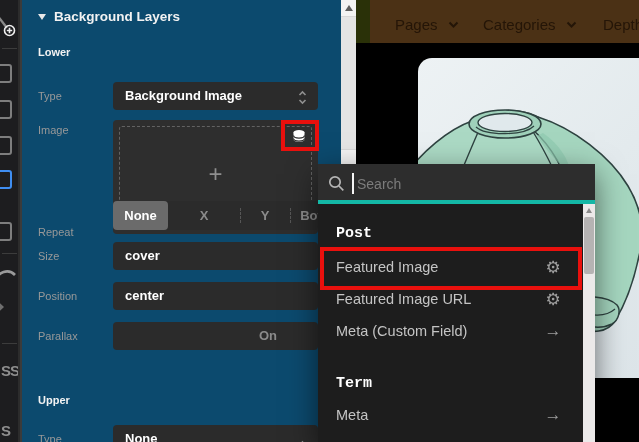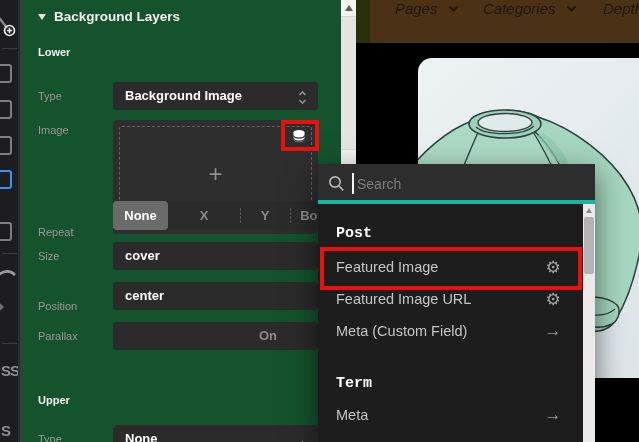--- a/index.html
+++ b/index.html
@@ -9,21 +9,21 @@
 
   
   .icon-strip{position:absolute;left:0;top:0;width:20px;height:442px;background:#1d1d1f;overflow:hidden;border-right:2px solid #2c2c2c;}
   .strip-divider{position:absolute;left:2px;width:15px;height:1px;background:#3c3c3c;}
   .strip-sq{position:absolute;left:-5px;width:17px;height:19px;border:2px solid #7e7e7e;border-radius:3px;}
   .strip-sq.blue{border-color:#3f8ef2;}
   .strip-label{position:absolute;left:1px;color:#8f8f8f;font-size:15px;font-weight:bold;letter-spacing:-1px;}
   .strip-tri{position:absolute;left:-7px;width:0;height:0;border-left:11px solid #6f6f6f;border-top:10px solid transparent;border-bottom:10px solid transparent;}
 
   
-  .panel{position:absolute;left:22px;top:0;width:319px;height:442px;background:#14532d;}
+  .panel{position:absolute;left:22px;top:0;width:319px;height:442px;background:#0c4a6e;}
   .panel-title{position:absolute;left:16px;top:9px;color:#f2f2f2;font-size:13.5px;font-weight:bold;}
   .caret-down{display:inline-block;width:0;height:0;border-top:6px solid #e8e8e8;border-left:4.5px solid transparent;border-right:4.5px solid transparent;margin-right:8px;position:relative;top:-1px;}
   .sec-heading{position:absolute;left:16px;color:#f2f2f2;font-size:11px;font-weight:bold;}
   .fld-label{position:absolute;left:16px;color:#989898;font-size:11px;}
   .input{position:absolute;left:91px;width:205px;height:28px;background:#2b2b2b;border-radius:4px;color:#fff;font-size:13px;font-weight:bold;line-height:28px;padding-left:12px;}
   .sel-chevrons{position:absolute;right:10px;top:6px;}
   .upload-box{position:absolute;left:91px;top:120px;width:205px;height:114px;background:#2e2e2e;border-radius:4px;}
   .upload-dashed{position:absolute;inset:6px;border:1px dashed #626262;border-radius:3px;}
   .upload-plus{position:absolute;left:0;right:0;top:42px;text-align:center;color:#8f8f8f;font-size:24px;font-weight:400;line-height:24px;}
   .db-btn{position:absolute;right:11px;top:8px;width:16px;height:16px;}
@@ -35,21 +35,21 @@
 
   
   .main-scrollbar{position:absolute;left:341px;top:0;width:15px;height:442px;background:#f3f3f3;}
   .sb-up{position:absolute;left:4px;top:5px;width:0;height:0;border-bottom:6px solid #5e5e5e;border-left:4px solid transparent;border-right:4px solid transparent;}
   .sb-thumb{position:absolute;left:0;top:16px;width:15px;height:134px;background:#e4e4e4;border-top:1px solid #d7d7d7;border-bottom:1px solid #d7d7d7;}
 
   
   .canvas{position:absolute;left:356px;top:0;width:283px;height:442px;background:#000;overflow:hidden;}
   .nav-olive{position:absolute;left:0;top:0;width:14px;height:43px;background:#2a3108;}
   .nav-bar{position:absolute;left:14px;top:0;width:269px;height:43px;background:#4b3115;color:#241507;font-size:15px;}
-  .nav-item{position:absolute;top:0;white-space:nowrap;font-style:italic;}
+  .nav-item{position:absolute;top:16px;white-space:nowrap;}
   .nav-chev{display:inline-block;margin-left:10px;position:relative;top:-2px;}
   .card{position:absolute;left:62px;top:58px;width:221px;height:320px;border-radius:14px 0 0 0;background:linear-gradient(135deg,#edf2f4 0%,#e3eaed 55%,#dde5e9 100%);overflow:hidden;}
 
   
   .dropdown{position:absolute;left:318px;top:164px;width:277px;height:278px;background:#1d1d1d;box-shadow:0 10px 28px rgba(0,0,0,.55);}
   .dd-search{position:absolute;left:0;top:0;width:277px;height:40px;background:#2d2d2d;border-bottom:4px solid #14b8a6;}
   .dd-search svg{position:absolute;left:10px;top:11px;}
   .dd-cursor{position:absolute;left:34px;top:9px;width:1.5px;height:21px;background:#f5f5f5;}
   .dd-input{position:absolute;left:37px;top:0;width:200px;height:40px;background:transparent;border:none;outline:none;color:#dcdcdc;font-size:14px;font-family:"Liberation Sans",sans-serif;}
   .dd-input::placeholder{color:#7c7c7c;}
@@ -137,21 +137,21 @@
         </div>
       <div class="seg-sep" style="left:177px"></div>
       <div class="seg-off" style="left:177px;width:50px">
           <span class="seg-lbl">Both</span>
         </div>
     </div>
 
     <div class="fld-label" style="top:250px">Size</div>
     <div class="input" style="top:242px"><span>cover</span></div>
 
-    <div class="fld-label" style="top:300px">Position</div>
+    <div class="fld-label" style="top:290px">Position</div>
     <div class="input" style="top:282px"><span>center</span></div>
 
     <div class="fld-label" style="top:330px">Parallax</div>
     <div class="seg" style="top:322px;height:28px">
       <div class="seg-off" style="left:105px;width:100px">
           <span class="seg-lbl" style="line-height:28px">On</span>
         </div>
     </div>
 
     <div class="sec-heading" style="top:394px">Upper</div>

